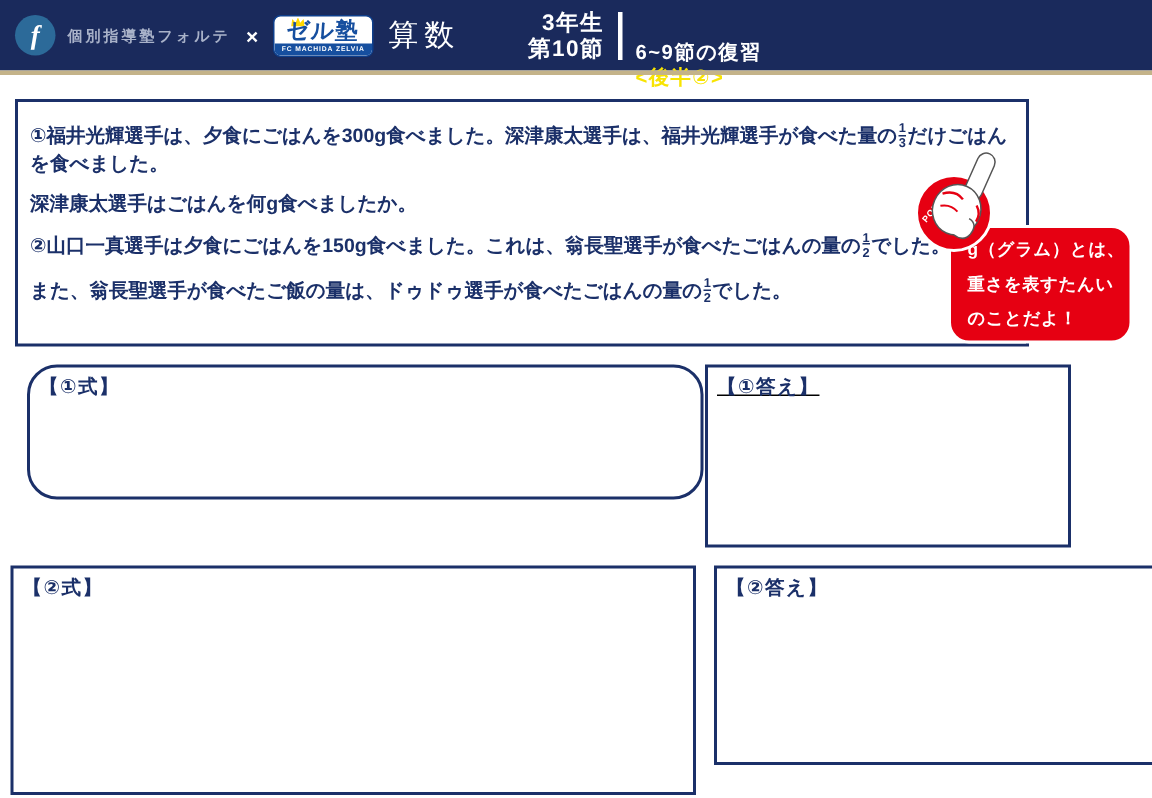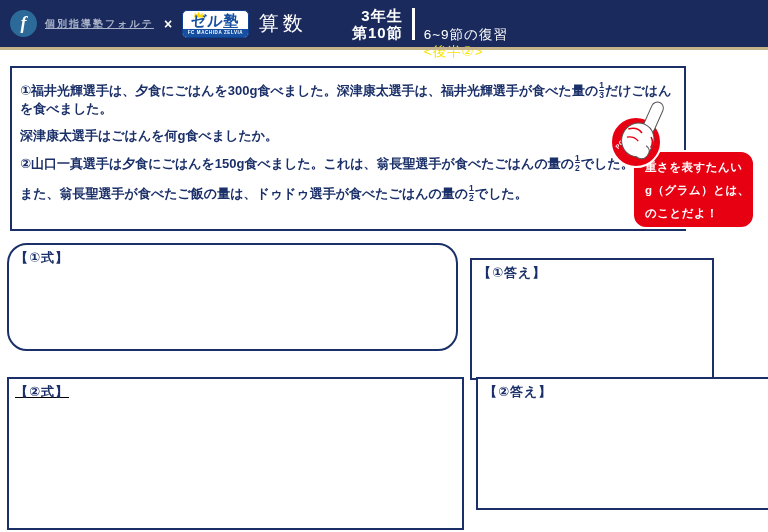--- a/index.html
+++ b/index.html
@@ -6,36 +6,36 @@
   body { background:#e8e8e8; font-family:"Liberation Sans","DejaVu Sans",sans-serif; }
   .page { position:relative; width:768px; height:532px; background:#ffffff; overflow:hidden; }
 
   
   .topbar { position:absolute; left:0; top:0; width:768px; height:47px; background:#1a2a5c; }
   .goldline { position:absolute; left:0; top:47px; width:768px; height:3px; background:#c4b389; }
   .brand { position:absolute; left:10px; top:0; height:47px; display:flex; align-items:center; gap:8px; }
   .forte-logo { width:27px; height:27px; border-radius:50%; background:#2c6a99; color:#fff;
     display:flex; align-items:center; justify-content:center;
     font-family:"Liberation Serif","DejaVu Serif",serif; font-style:italic; font-weight:bold; font-size:18px; }
-  .forte-name { color:#a9b2c9; font-size:10px; font-weight:bold; letter-spacing:2px;text-decoration:underline; }
+  .forte-name { color:#a9b2c9; font-size:10px; font-weight:bold; letter-spacing:2px; }
   .cross { color:#ffffff; font-size:14px; font-weight:bold; padding:0 2px; }
   .zelva { position:relative; display:inline-flex; flex-direction:column; align-items:stretch;
     background:#ffffff; border-radius:5px; overflow:hidden; border:1px solid #0e3f8c; }
   .zelva-main { color:#164f9f; font-weight:bold; font-size:15px; text-align:center;
     padding:2px 8px 0 8px; letter-spacing:1px; line-height:16px; transform:skewX(-4deg); }
   .zelva-sub { background:#164f9f; color:#ffffff; font-size:4.5px; font-weight:bold;
     text-align:center; padding:1px 2px 2px 2px; letter-spacing:0.6px; }
   .crown { position:absolute; top:1px; left:11px; width:9px; height:6px; background:#ffd800;
     clip-path:polygon(0 100%,8% 20%,33% 60%,50% 0,67% 60%,92% 20%,100% 100%); }
   .subject { color:#ffffff; font-size:20px; font-weight:normal; letter-spacing:4px; padding-left:2px; }
 
   .session-block { position:absolute; left:352px; top:0; height:47px; display:flex; align-items:center; gap:9px; }
   .grade-box { color:#ffffff; font-weight:bold; font-size:15px; text-align:right; line-height:17px; letter-spacing:1px; }
   .vbar { width:3px; height:32px; background:#ffffff; }
-  .title-box { font-weight:normal; font-size:13.5px; line-height:17px; letter-spacing:1px;margin-top:38px; }
+  .title-box { font-weight:bold; font-size:13.5px; line-height:17px; letter-spacing:1px;margin-top:38px; }
   .title-line1 { color:#ffffff; }
   .title-line2 { color:#f8e400; }
 
   
   .problem-box { position:absolute; left:10px; top:66px; width:676px; height:165px;
     border:2px solid #1b3069; background:#fff; padding:14px 8px 0 8px; }
   .problem-line { font-size:13px; font-weight:bold; color:#1b3069; line-height:15px; margin-bottom:12px; }
   .frac { display:inline-flex; flex-direction:column; align-items:center; vertical-align:middle;
     line-height:1; margin:0 1px; font-size:8.5px; font-weight:bold; position:relative; top:-1px; }
   .frac .den { border-top:1px solid #1b3069; padding-top:0.5px; }
@@ -47,23 +47,23 @@
   .bubble-line { color:#ffffff; font-weight:bold; font-size:11.5px; line-height:23px; letter-spacing:0.5px; }
   .point-circle { position:absolute; left:2px; top:20px; width:52px; height:52px; border-radius:50%;
     background:#e60012; border:2px solid #ffffff; }
   .point-word { position:absolute; left:1px; top:19px; display:block; transform:rotate(-50deg);
     color:#ffffff; font-size:6px; font-weight:bold; letter-spacing:0.5px; }
   .hand-svg { position:absolute; left:8px; top:0; width:58px; height:70px; }
 
   
   .abox { position:absolute; border:2px solid #1b3069; background:#ffffff; }
   .abox-label { display:block; font-size:13px; font-weight:bold; color:#1b3069; padding:4px 0 0 6px; letter-spacing:1px; }
-  .abox-1 { left:7px;   top:243px; width:451px; height:108px;border-radius:20px; }
-  .abox-2 { left:470px; top:258px; width:244px; height:122px; }
-  .abox-3 { left:7px;   top:377px; width:457px; height:153px;text-decoration:underline; }
+  .abox-1 { left:18px;   top:243px; width:451px; height:90px;border-radius:20px; }
+  .abox-2 { left:470px; top:243px; width:244px; height:122px;text-decoration:underline; }
+  .abox-3 { left:7px;   top:377px; width:457px; height:153px; }
   .abox-4 { left:476px; top:377px; width:320px; height:133px; }
 </style>
 </head>
 <body>
 
 <div class="page">
 
   <header class="topbar">
     <div class="brand">
       <span class="forte-logo">
@@ -103,22 +103,22 @@
           <span class="den">2</span>
         </span>でした。</div>
       <div class="problem-line">また、翁長聖選手が食べたご飯の量は、ドゥドゥ選手が食べたごはんの量の<span class="frac">
           <span class="num">1</span>
           <span class="den">2</span>
         </span>でした。</div>
     </section>
 
   <div class="point-bubble">
     <div class="bubble-rect">
+      <div class="bubble-line">g（グラム）とは、</div>
       <div class="bubble-line">重さを表すたんい</div>
-      <div class="bubble-line">g（グラム）とは、</div>
       <div class="bubble-line">のことだよ！</div>
     </div>
     <div class="point-circle">
       <span class="point-word">POINT</span>
     </div>
     <svg class="hand-svg" viewBox="0 0 58 70">
       <g transform="rotate(24 29 35)">
         <rect x="25" y="3" width="12" height="33" rx="6" fill="#ffffff" stroke="#555555" stroke-width="1"></rect>
         <ellipse cx="26" cy="46" rx="16" ry="17" fill="#ffffff" stroke="#555555" stroke-width="1"></ellipse>
         <path d="M13 40 q7 -6 14 -2" fill="none" stroke="#e60012" stroke-width="1.6"></path>

